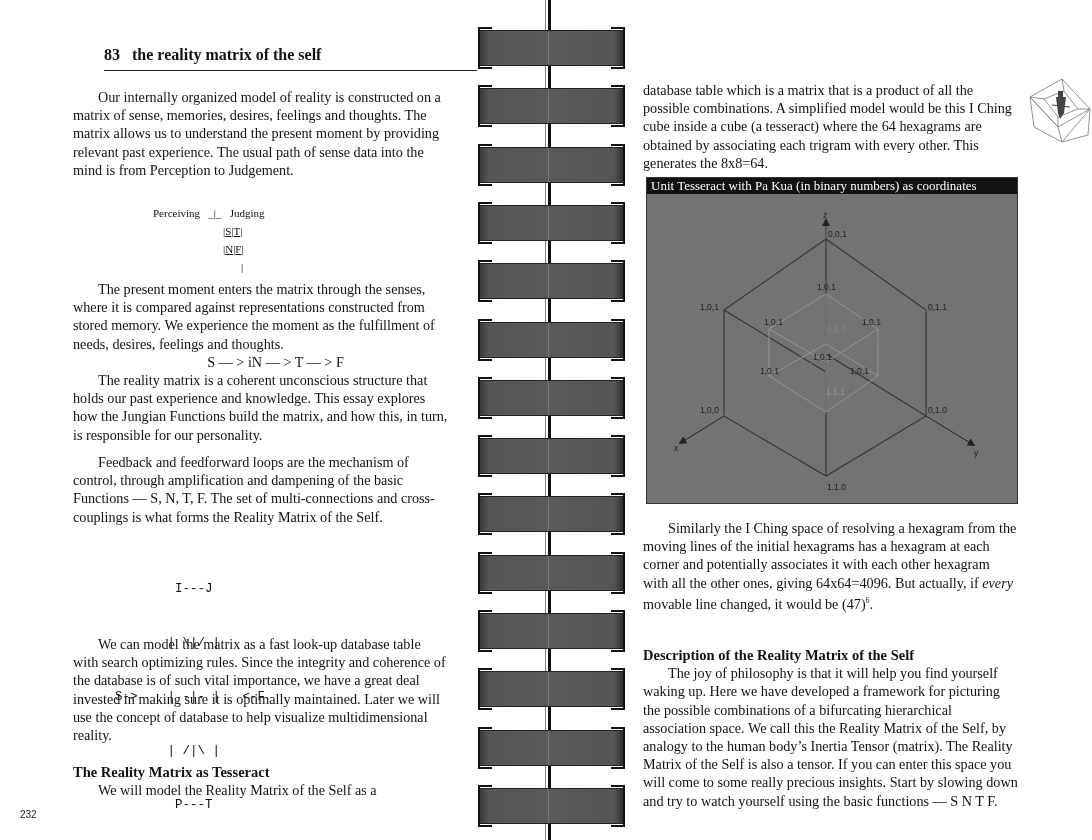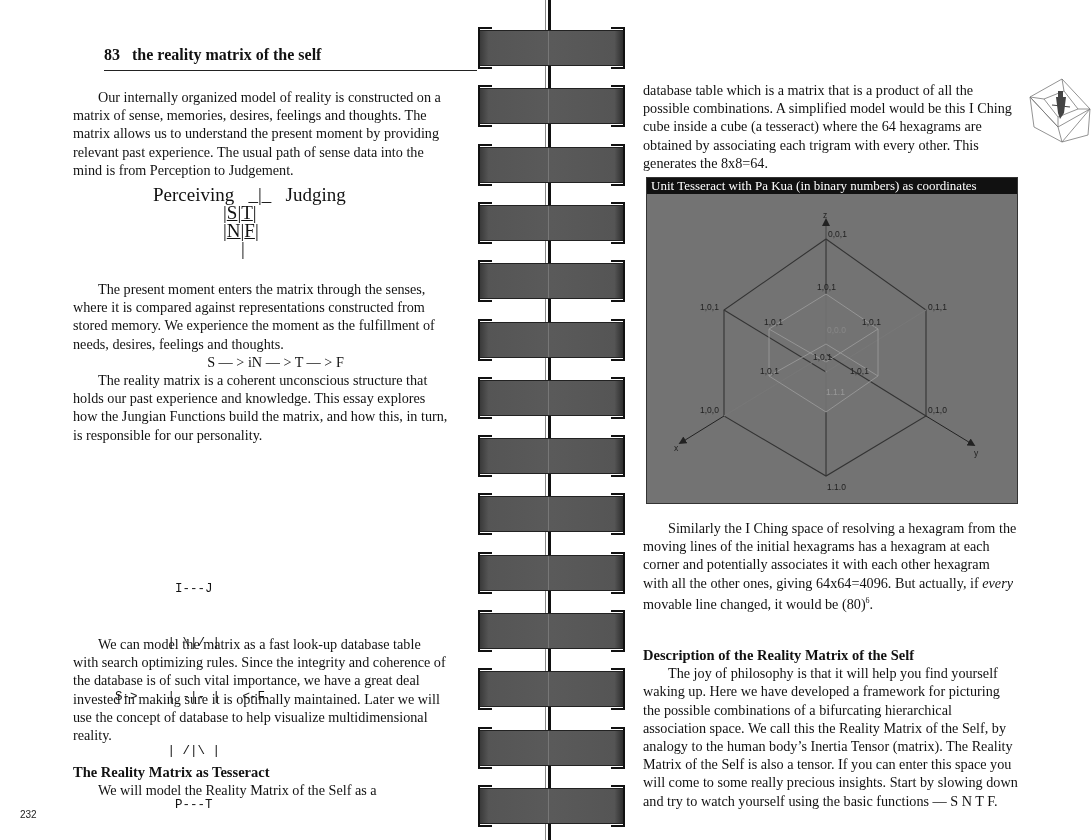--- a/index.html
+++ b/index.html
@@ -24,21 +24,21 @@
     font-weight:bold; font-size:16px;
     border-bottom:1.2px solid #222; padding-bottom:6px;margin-left:31px;
   }
   .chapter-heading .num { margin-right:8px; }
 
   .section-heading { font-weight:bold; font-size:14.5px; }
 
   .center { text-align:center; }
   .mono { font-family:"Liberation Mono", "DejaVu Sans Mono", monospace; font-size:12.5px; line-height:18px; white-space:pre; }
 
-  .pj-diagram { position:absolute; left:153px; top:186px; font-size:19px; line-height:18px; }
+  .pj-diagram { position:absolute; left:153px; top:204px; font-size:11px; line-height:18px; }
   .pj-diagram .row { white-space:pre; }
   .ul { text-decoration:underline; }
 
   .page-number { position:absolute; top:809px; font-family:"Liberation Sans", "DejaVu Sans", sans-serif; font-size:10px; color:#222; }
 
   
   .binding { position:absolute; left:475px; top:0; width:150px; height:840px; }
   .spine { position:absolute; left:73px; top:0; width:3px; height:840px; background:#111; }
   .spine-light { position:absolute; left:70px; top:0; width:1px; height:840px; background:#888; }
   .ring {
@@ -86,20 +86,21 @@
     <div class="row" style="padding-left:88px;">|</div>
   </div>
 
   <div class="text-col left-col" style="top:280px;">
     <p class="indent">The present moment enters the matrix through the senses, where it is compared against representations constructed from stored memory. We experience the moment as the fulfillment of needs, desires, feelings and thoughts.</p>
     <p class="center" style="padding-left:30px;">S — &gt; iN  — &gt; T  — &gt; F</p>
     <p class="indent">The reality matrix is a coherent unconscious structure that holds our past experience and knowledge. This essay explores how the Jungian Functions build the matrix, and how this, in turn, is responsible for our personality.</p>
   </div>
 
   <div class="text-col left-col" style="top:453px;">
+    <p class="indent">Feedback and feedforward loops are the mechanism of control, through amplification and dampening of the basic Functions — S, N, T, F. The set of multi-connections  and cross-couplings is what forms the Reality Matrix of the Self.</p>
   </div>
 
   <div class="mono" style="position:absolute; left:100px; top:544px;">
     <div>          I---J</div>
     <div>         | \|/ |</div>
     <div>  S-&gt;    | -|- |   &lt;-F</div>
     <div>         | /|\ |</div>
     <div>          P---T</div>
   </div>
 
@@ -234,21 +235,21 @@
       <text x="215" y="131">1,0,1</text>
       <text x="180" y="139" style="fill:#888">0,0.0</text>
       <text x="166" y="166">1,0,1</text>
       <text x="113" y="180">1,0,1</text>
       <text x="203" y="180">1,0,1</text>
       <text x="179" y="201" style="fill:#999">1.1.1</text>
     </svg>
   </div>
 
   <div class="text-col right-col" style="top:484px; left:18px;">
-    <p class="indent"><span>Similarly the I Ching space of resolving a hexagram from the moving lines of the initial hexagrams has a hexagram at each corner and potentially associates it with each other hexagram with all the other ones, giving 64x64=4096. But actually, if </span><em>every</em><span> movable line changed, it would be (80)</span><sup style="font-size:8px;">6</sup><span>.</span></p>
+    <p class="indent"><span>Similarly the I Ching space of resolving a hexagram from the moving lines of the initial hexagrams has a hexagram at each corner and potentially associates it with each other hexagram with all the other ones, giving 64x64=4096. But actually, if </span><em>every</em><span> movable line changed, it would be (47)</span><sup style="font-size:8px;">6</sup><span>.</span></p>
   </div>
 
   <div class="text-col right-col" style="top:611px; left:18px;">
     <p class="section-heading">Description of the Reality Matrix of the Self</p>
     <p class="indent">The joy of philosophy is that it will help you find yourself waking up. Here we have developed a framework for picturing the possible combinations of a bifurcating hierarchical association space. We call this the Reality Matrix of the Self, by analogy to the human body’s Inertia Tensor (matrix). The Reality Matrix of the Self is also a tensor. If you can enter this space you will come to some really precious insights. Start by slowing down and try to watch yourself using the basic functions — S N T F.</p>
   </div>
 
   <div class="page-number" style="left:432px;">233</div>
 </div>
 

